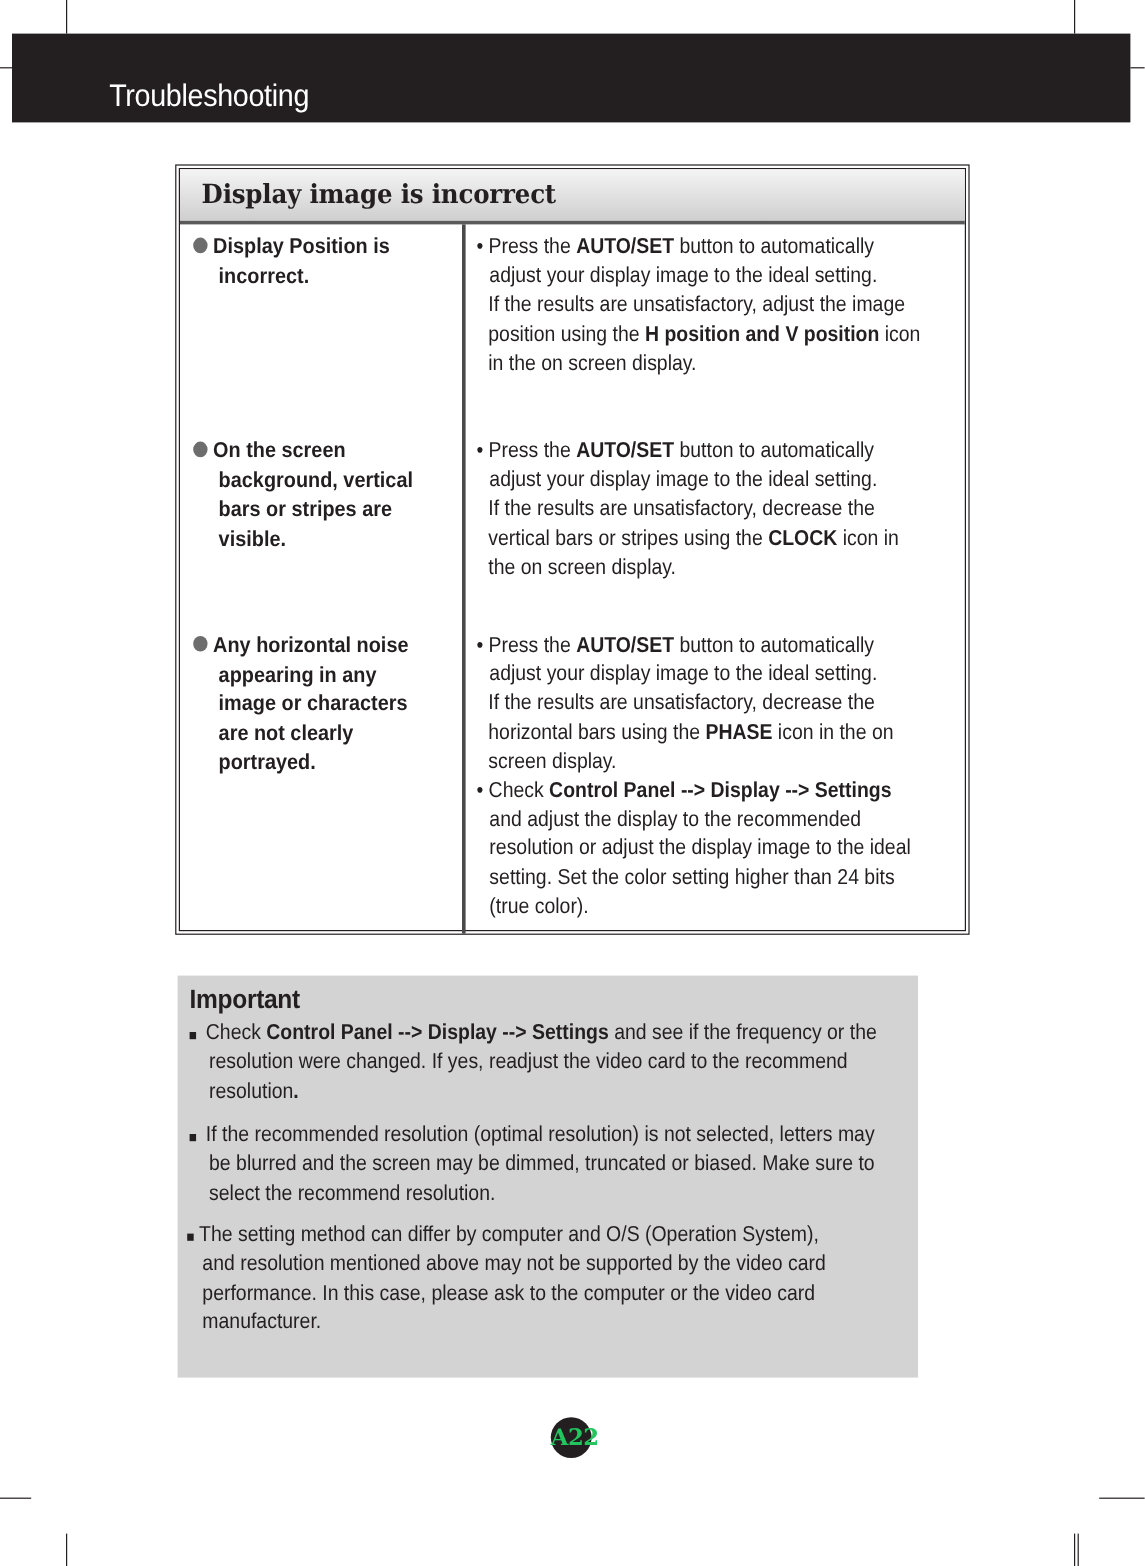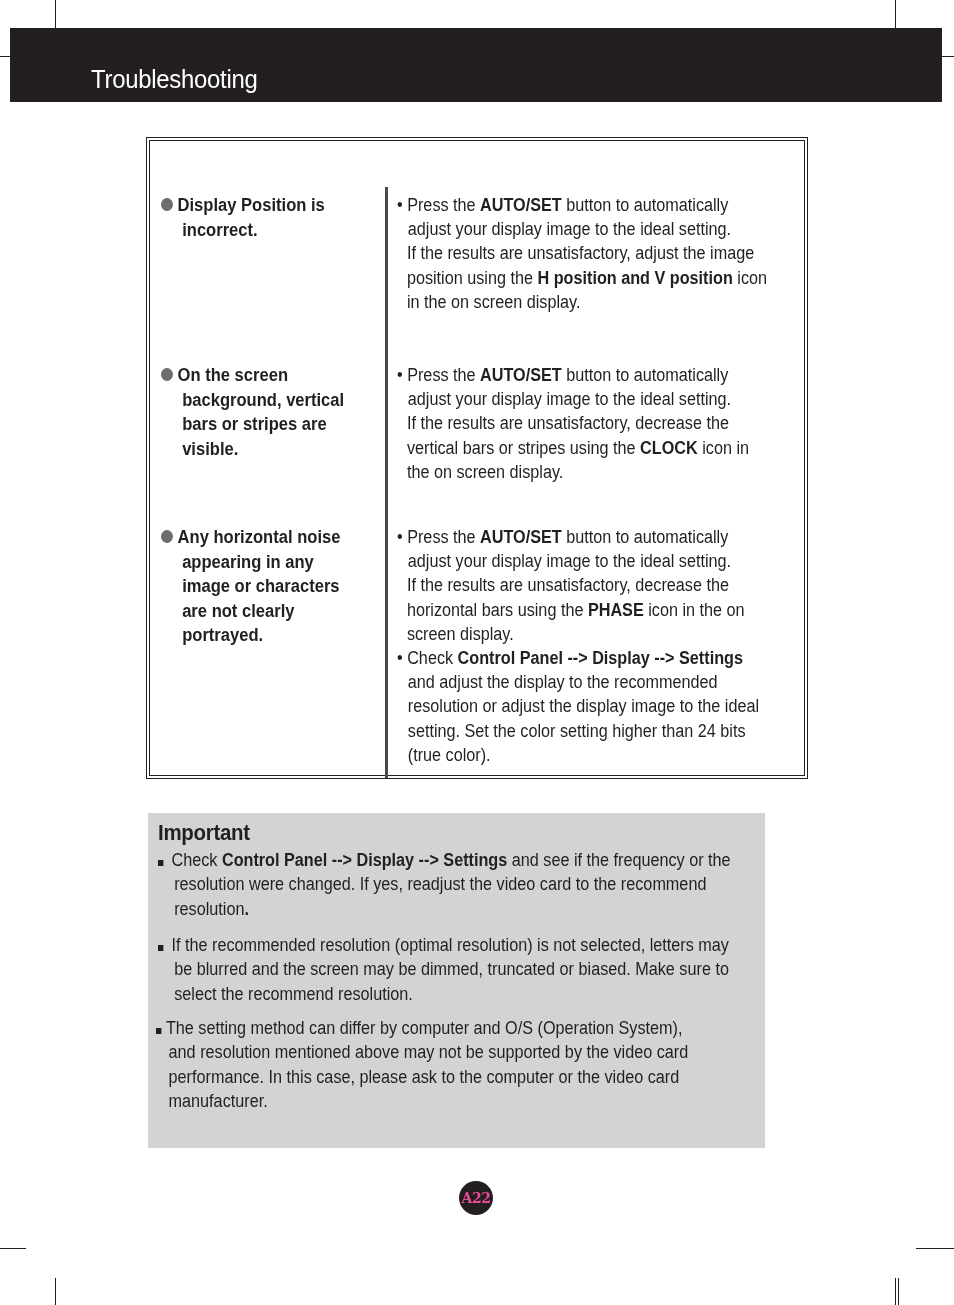--- a/index.html
+++ b/index.html
@@ -80,22 +80,22 @@
     white-space: nowrap;
   }
   .imp-item .sq {
     display: inline-block; width: 6px; height: 6px; background: #231f20;
     margin-right: 9px; vertical-align: 0px;
   }
   .imp-item .line { display: block; padding-left: 18px; }
   .imp-item .first { padding-left: 0; }
   .page-badge {
     position: absolute; left: 459px; top: 1181px; width: 34px; height: 34px;
-    border-radius: 50%; background: #231f20; color: #ec4899;
-    font-family: "DejaVu Serif", serif; font-weight: bold; font-size: 14px;
+    border-radius: 50%; background: #231f20; color: #22c55e;
+    font-family: "DejaVu Serif", serif; font-weight: bold; font-size: 19px;
     text-align: center; line-height: 34px; letter-spacing: -0.5px;
   }
 </style>
 </head>
 <body>
 
 <div class="crop" style="left:55px;top:0;width:1px;height:28px;"></div>
 <div class="crop" style="left:895px;top:0;width:1px;height:28px;"></div>
 <div class="crop" style="left:0;top:56px;width:10px;height:1px;"></div>
 <div class="crop" style="left:942px;top:56px;width:12px;height:1px;"></div>
@@ -103,20 +103,23 @@
 <div class="crop" style="left:916px;top:1248px;width:38px;height:1px;"></div>
 <div class="crop" style="left:55px;top:1278px;width:1px;height:27px;"></div>
 <div class="crop" style="left:895px;top:1278px;width:1px;height:27px;"></div>
 <div class="crop" style="left:898px;top:1278px;width:1px;height:27px;"></div>
 
 <div class="header-band"></div>
 <div class="header-title">Troubleshooting</div>
 
 <div class="table">
   <div class="table-inner-border"></div>
+  <div class="table-header">
+    <div class="table-header-title">Display image is incorrect</div>
+  </div>
   <div class="col-divider"></div>
 
   <div class="row" style="top:55px;">
     <div class="symptom">
       <span class="dot"></span><span>Display Position is</span>
       <span class="cont">incorrect.</span>
     </div>
     <div class="solution">
       <span class="line"><span>• Press the </span><b>AUTO/SET</b><span> button to automatically</span></span>
       <span class="line ind1">adjust your display image to the ideal setting.</span>

